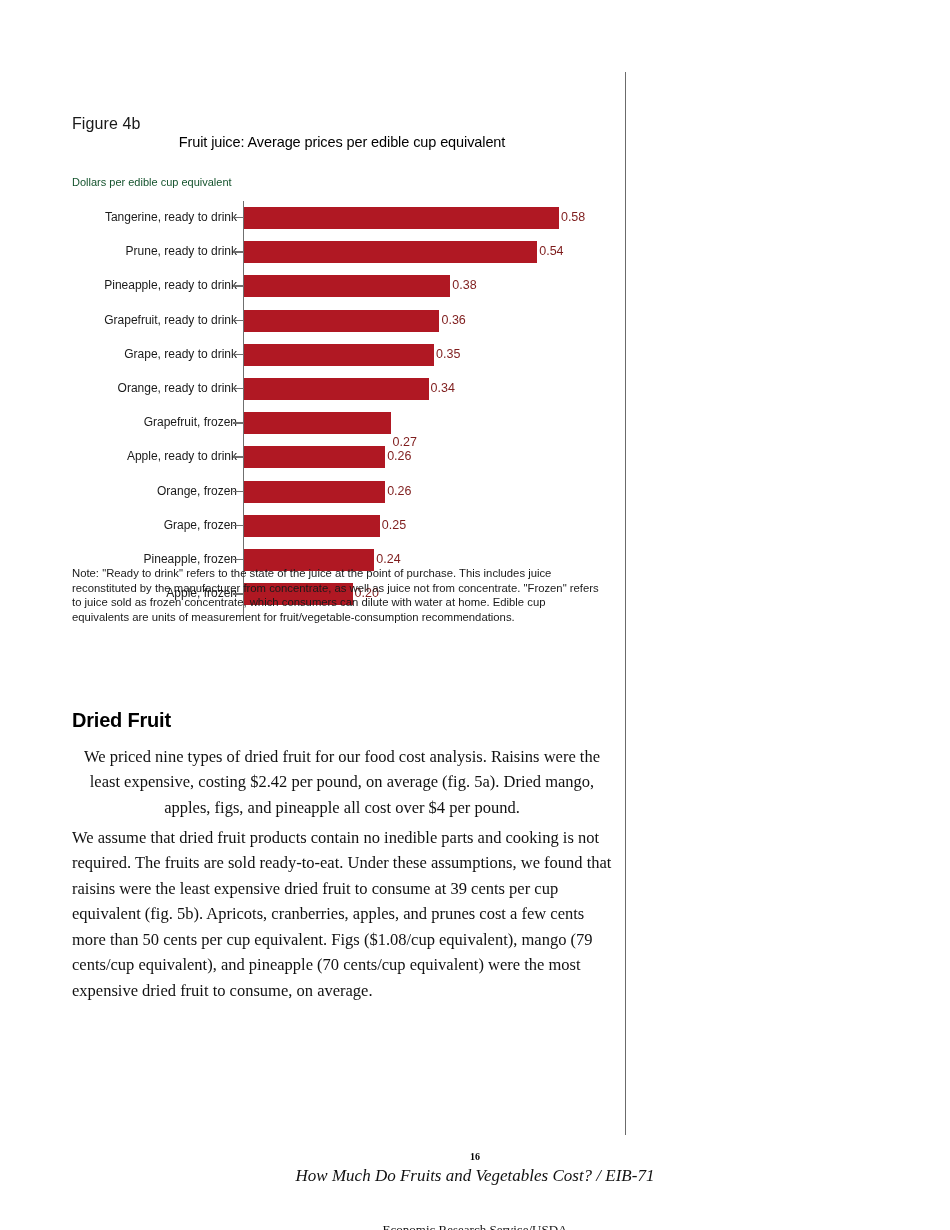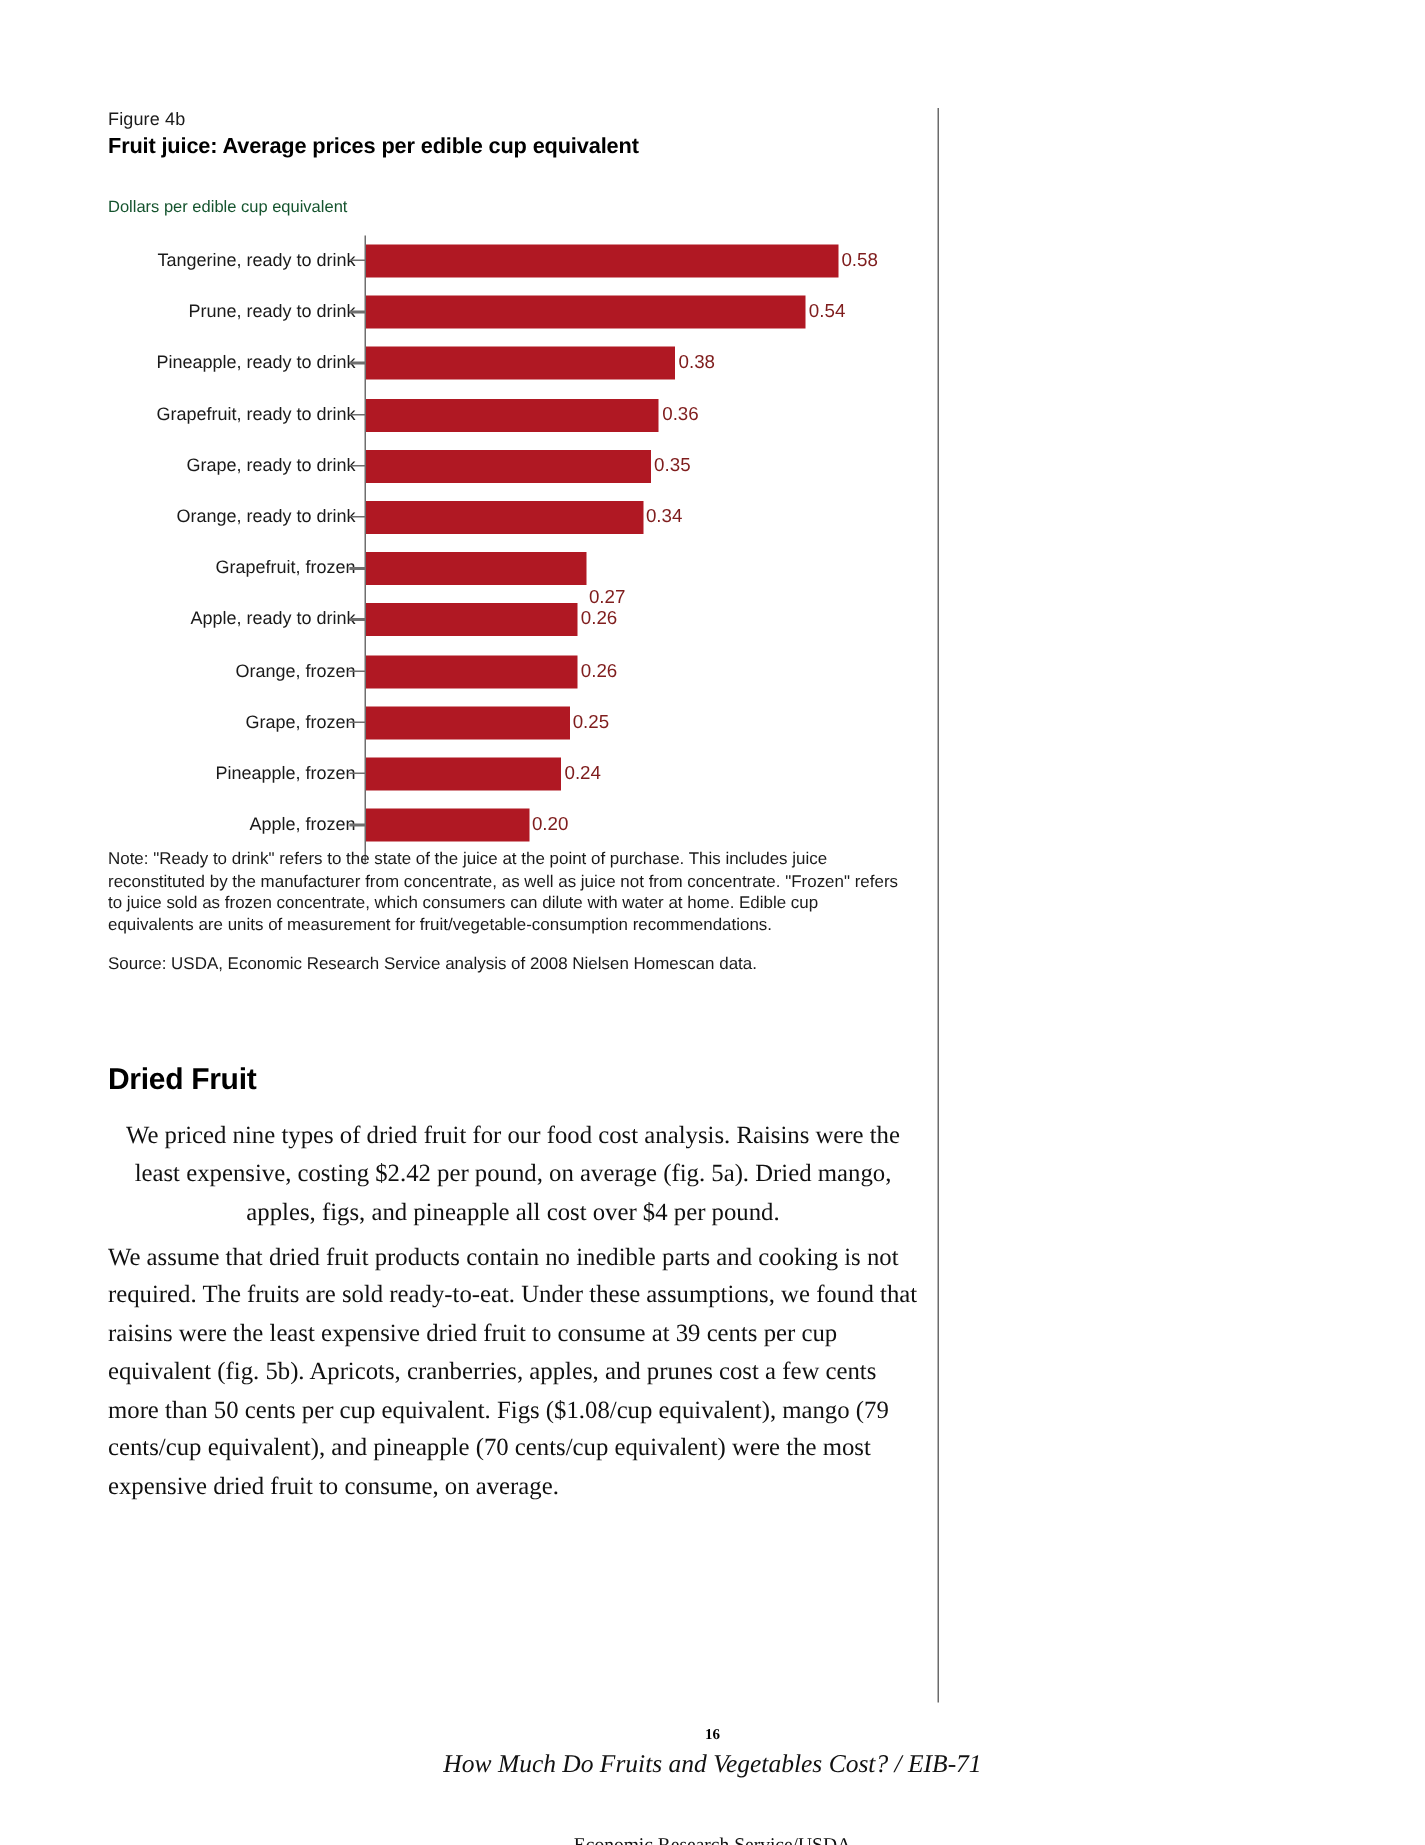--- a/index.html
+++ b/index.html
@@ -34,32 +34,34 @@
 
   
   .figure {
     position: absolute;
     left: 72px;
     top: 72px;
     width: 540px;
   }
 
   .fig-number {
-    font-size: 12px;
+    font-size: 16px;
     line-height: 15px;
     color: #1a1a1a;
     letter-spacing: .1px;
+    margin-top: 44px;
   }
   .fig-title {
     font-size: 14.5px;
-    font-weight: bold;
+    font-weight: normal;
     line-height: 19px;
     color: #000000;
     margin-top: 2px;
     letter-spacing: -.1px;
+    text-align: center;
   }
   .axis-unit {
     font-size: 11px;
     line-height: 16px;
     color: #14532d;
     margin-top: 22px;
   }
 
   
   .chart {
@@ -277,21 +279,20 @@
           <div class="bar-label">Apple, frozen</div>
           <div class="bar-tick"></div>
           <div class="bar-rect" style="width: 108.6px; background: rgb(176, 24, 35);"></div>
           <div class="bar-value" style="left: 282.6px;">0.20</div>
         </div>
       </div>
   </div>
 
   <div class="note-block">
     <div class="note-text">Note: "Ready to drink" refers to the state of the juice at the point of purchase. This includes juice reconstituted by the manufacturer from concentrate, as well as juice not from concentrate. "Frozen" refers to juice sold as frozen concentrate, which consumers  can dilute with water at home. Edible cup equivalents are units of measurement for fruit/vegetable-consumption recommendations.</div>
-    <div class="source-text">Source: USDA, Economic Research Service analysis of 2008 Nielsen Homescan data.</div>
   </div>
 
   <h2 class="section-heading">Dried Fruit</h2>
 
   <p class="prose" id="para-1">We priced nine types of dried fruit for our food cost analysis. Raisins were the least expensive, costing $2.42 per pound, on average (fig. 5a). Dried mango, apples, figs, and pineapple all cost over $4 per pound.</p>
 
   <p class="prose" id="para-2">We assume that dried fruit products contain no inedible parts and cooking is not required. The fruits are sold ready-to-eat. Under these assumptions, we found that raisins were the least expensive dried fruit to consume at 39 cents per cup equivalent (fig. 5b). Apricots, cranberries, apples, and prunes cost a few cents more than 50 cents per cup equivalent. Figs ($1.08/cup equivalent), mango (79 cents/cup equivalent), and pineapple (70 cents/cup equivalent) were the most expensive dried fruit to consume, on average.</p>
 
   <div class="footer">
     <div class="footer-page">16</div>

